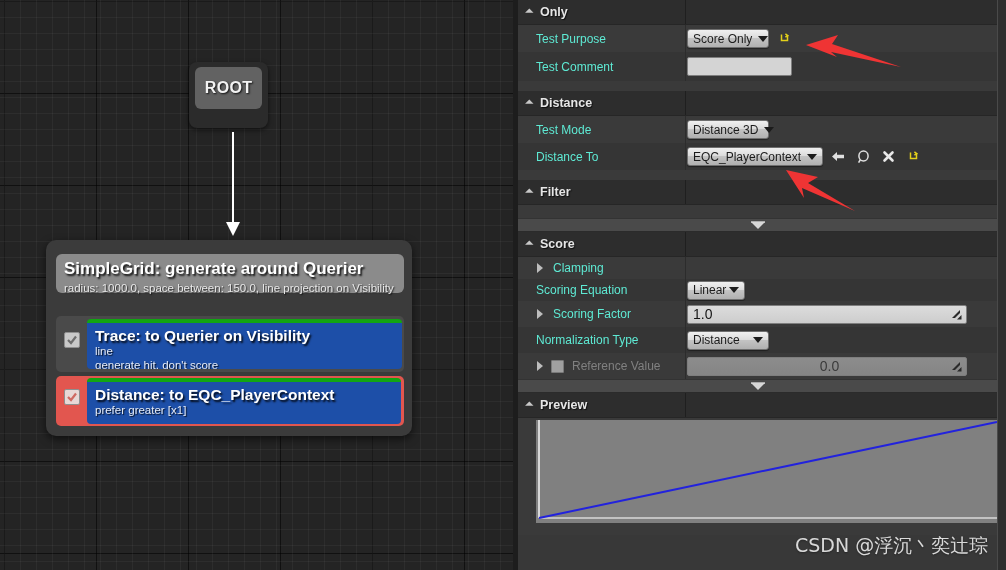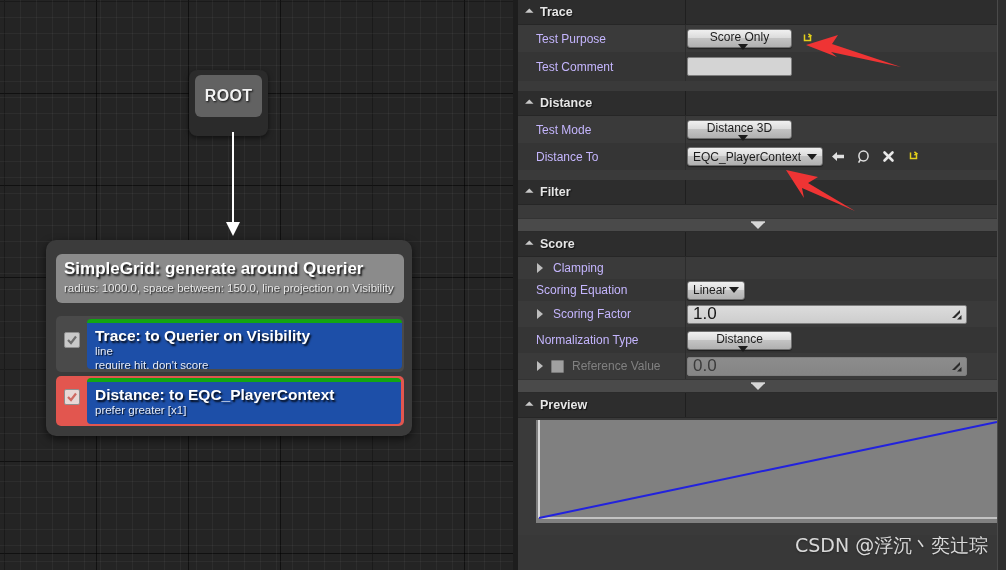--- a/index.html
+++ b/index.html
@@ -20,21 +20,21 @@
       linear-gradient(to bottom, rgba(255,255,255,0.045) 1px, transparent 1px),
       linear-gradient(to right, rgba(0,0,0,0.55) 1px, transparent 1px),
       linear-gradient(to bottom, rgba(0,0,0,0.55) 1px, transparent 1px);
     background-size: 16px 16px, 16px 16px, 92px 92px, 92px 92px;
     background-position: 4px 1px, 4px 1px, 4px 1px, 4px 1px;
     overflow: hidden;
   }
 
   
   #root-node {
-    position: absolute; left: 189px; top: 70px; width: 79px; height: 66px;
+    position: absolute; left: 189px; top: 62px; width: 79px; height: 66px;
     background: #2b2b2b;
     border-radius: 8px;
     box-shadow: 0 2px 5px rgba(0,0,0,0.55);
   }
   #root-node .root-title {
     position: absolute; left: 6px; top: 5px; right: 6px; height: 42px;
     background: #626262;
     border-radius: 6px;
     display: flex; align-items: center; justify-content: center;
   }
@@ -48,21 +48,21 @@
   #connector { position: absolute; left: 186px; top: 132px; width: 95px; height: 110px; }
 
   
   #gen-node {
     position: absolute; left: 46px; top: 240px; width: 366px; height: 196px;
     background: #3b3b3b;
     border-radius: 10px;
     box-shadow: 0 3px 8px rgba(0,0,0,0.6);
   }
   .gen-header {
-    position: absolute; left: 10px; top: 14px; width: 348px; height: 49px;
+    position: absolute; left: 10px; top: 14px; width: 348px; height: 39px;
     background: #8b8b8b;
     border-radius: 6px;
     padding: 5px 8px 0 8px;
   }
   .gen-title {
     color: #ffffff; font-size: 17px; font-weight: bold;
     text-shadow: 1.5px 1.5px 2px rgba(0,0,0,0.9);
     white-space: nowrap;
   }
   .gen-sub {
@@ -148,21 +148,21 @@
     position: relative; height: 27px;
     display: flex; align-items: center;
     background: #3a3a3a;
   }
   .prop-row.alt { background: #353535; }
   .prop-row .row-split {
     position: absolute; left: 167px; top: 0; bottom: 0; width: 1px;
     background: #2c2c2c;
   }
   .prop-label {
-    position: absolute; left: 18px; color: #c4b5fd; font-size: 12px;
+    position: absolute; left: 18px; color: #5eead4; font-size: 12px;
     white-space: nowrap;
   }
   .prop-label.indent { left: 35px; }
   .prop-label.dim { color: #808080; }
   .prop-value { position: absolute; left: 169px; right: 4px; display: flex; align-items: center; }
 
   .exp-arrow {
     position: absolute; left: 19px; width: 0; height: 0;
     border-top: 5px solid transparent;
     border-bottom: 5px solid transparent;
@@ -185,42 +185,43 @@
     white-space: nowrap;
     box-shadow: 0 1px 1px rgba(0,0,0,0.4);
   }
   .combo .cb-text { flex: 1 1 auto; text-align: right; }
   .combo .cb-arrow {
     width: 0; height: 0; margin-left: 6px;
     border-left: 5px solid transparent;
     border-right: 5px solid transparent;
     border-top: 6px solid #1b1b1b;
   }
-  .combo.w-fixed { width: 105px; flex-direction: column; }
+  .combo.w-fixed { width: 82px; }
   .combo.w-fixed .cb-text { text-align: left; }
   .combo.w-auto { }
 
   
   .txtbox {
     height: 19px;
     background: #d4d4d4;
     border: 1px solid #7e7e7e;
     border-radius: 2px;
   }
   .numbox {
     position: relative; height: 19px;
     background: linear-gradient(to bottom, #dcdcdc, #cdcdcd);
     border: 1px solid #7e7e7e; border-radius: 2px;
     display: flex; align-items: center;
     padding-left: 5px;
-    color: #151515; font-size: 17px;
+    color: #151515; font-size: 14px;
   }
   .numbox.dimmed {
     background: linear-gradient(to bottom, #8c8c8c, #858585);
     color: #3b3b3b;
+    justify-content: center;
   }
   .numbox .drag-handle {
     position: absolute; right: 4px; top: 4px; width: 10px; height: 10px;
   }
 
   .icon-btn {
     width: 19px; height: 19px; margin-left: 6px;
     display: inline-flex; align-items: center; justify-content: center;
   }
 
@@ -283,21 +284,21 @@
 
       <div class="test-row trace">
         <div class="test-check">
           <svg width="12" height="12" viewBox="0 0 12 12">
             <polyline points="2,6 5,9 10,2.5" fill="none" stroke="#6e6e6e" stroke-width="2.2"></polyline>
           </svg>
         </div>
         <div class="test-body">
           <div class="test-name">Trace: to Querier on Visibility</div>
           <div class="test-det">line</div>
-          <div class="test-det">require hit, don't score</div>
+          <div class="test-det">generate hit, don't score</div>
         </div>
       </div>
 
       <div class="test-row dist">
         <div class="test-check">
           <svg width="12" height="12" viewBox="0 0 12 12">
             <polyline points="2,6 5,9 10,2.5" fill="none" stroke="#cf6a62" stroke-width="2.2"></polyline>
           </svg>
         </div>
         <div class="test-body">
@@ -307,21 +308,21 @@
       </div>
     </div>
   </div>
 
   <div id="splitter"></div>
 
   <div id="details">
 
     <div class="cat-header">
       <div class="tri"></div>
-      <div class="cat-label">Trace</div>
+      <div class="cat-label">Only</div>
       <div class="hdr-split"></div>
     </div>
 
     <div class="prop-row" style="height:27px;">
       <div class="prop-label">Test Purpose</div>
       <div class="row-split"></div>
       <div class="prop-value">
         <div class="combo w-fixed">
           <span class="cb-text">Score Only</span>
           <span class="cb-arrow"></span>

